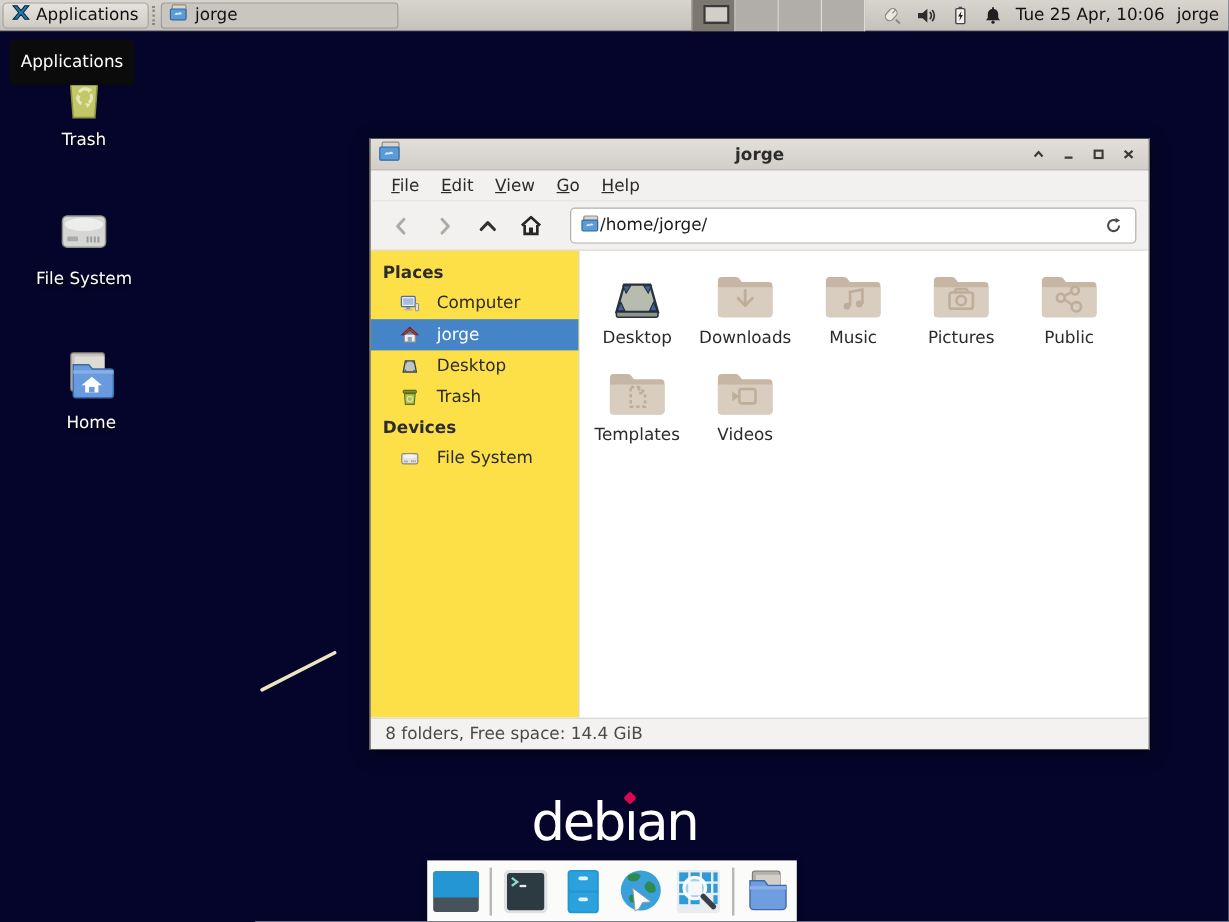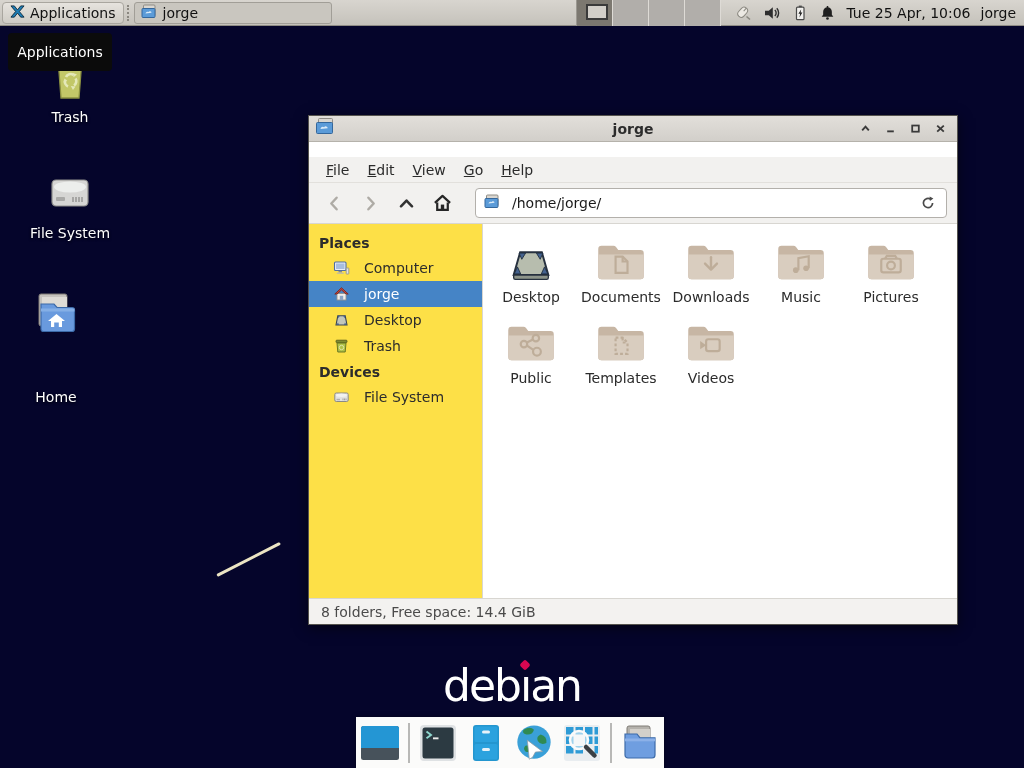--- a/index.html
+++ b/index.html
@@ -52,30 +52,30 @@
     display:flex; flex-direction:column; z-index:20; }
   .titlebar { height:26px; background:linear-gradient(#e2dfda,#d2cfca);
     border-bottom:1px solid #b5b2ab; position:relative;
     display:flex; align-items:center; padding:0 6px; flex:0 0 auto; }
   .title-text { position:absolute; left:0; right:0; text-align:center;
     font-size:14px; font-weight:bold; color:#2c2c2c; pointer-events:none; }
   .win-controls { margin-left:auto; display:flex; align-items:center; gap:4px; z-index:2; }
   .win-btn { width:21px; height:20px; display:flex; align-items:center; justify-content:center;
     border-radius:3px; }
   .menubar { height:26px; background:#f2f1ef; border-bottom:1px solid #e2e0dc;
-    display:flex; align-items:center; padding-left:8px; flex:0 0 auto;margin-top:15px; }
+    display:flex; align-items:center; padding-left:8px; flex:0 0 auto; }
   .menu-item { display:inline-block; padding:3px 9px; font-size:14px; color:#2b2b2b; }
   .menu-item::first-letter { text-decoration:underline; }
   .toolbar { height:41px; background:#f2f1ef; border-bottom:1px solid #d8d6d1;
     display:flex; align-items:center; padding:0 10px; gap:6px; flex:0 0 auto; }
   .tool-btn { width:30px; height:30px; display:flex; align-items:center; justify-content:center;
     border-radius:3px; }
   .path-field { flex:1; height:30px; margin-left:12px; background:#fff;
     border:1px solid #b3b0ab; border-radius:4px; display:flex; align-items:center;
-    padding:0 6px 0 8px; gap:12px; }
+    padding:0 6px 0 8px; gap:0; }
   .path-field input { flex:1; border:none; outline:none; font-size:14px; color:#1a1a1a;
     font-family:"DejaVu Sans", sans-serif; background:transparent; }
   .reload-btn { width:24px; height:24px; display:flex; align-items:center; justify-content:center; }
 
   .win-body { flex:1; display:flex; min-height:0; }
   .sidebar { width:174px; background:#fde047; border-right:1px solid #d8d6d1; padding-top:6px;
     flex:0 0 auto; }
   .side-header { font-weight:bold; font-size:14px; color:#2c2c2c; padding:5px 10px 4px 10px; }
   .side-item { height:26px; display:flex; align-items:center; gap:14px; padding-left:24px;
     font-size:14px; color:#2c2c2c; }
@@ -223,21 +223,21 @@
             <line x1="28" y1="27" x2="28" y2="32"></line>
             <line x1="31" y1="27" x2="31" y2="32"></line>
             <line x1="34" y1="27" x2="34" y2="32"></line>
             <line x1="37" y1="27" x2="37" y2="32"></line>
           </g>
         </svg>
     </span>
     <div class="label">File System</div>
   </div>
 
-  <div class="desk-icon" style="left:8px; top:290px;gap:44px;">
+  <div class="desk-icon" style="left:28px; top:290px;">
     <span>
       <svg width="50" height="46" viewBox="0 0 50 46">
           <rect x="8" y="4" width="28" height="32" rx="2" fill="#c6c3bd" stroke="#7e7b75"></rect>
           <rect x="11" y="7" width="25" height="29" fill="#dedbd5"></rect>
           <path d="M10,14 h13 l3,3.5 h15 a2.5,2.5 0 0 1 2.5,2.5 v19 a2.5,2.5 0 0 1 -2.5,2.5 h-28.5 a2.5,2.5 0 0 1 -2.5,-2.5 Z" fill="#699ade" stroke="#3c6aa8" stroke-width="1.2"></path>
           <path d="M10,18.5 h33.5 v3 H10 Z" fill="#85afe6"></path>
           <path d="M17,31 l8.5,-7 l8.5,7 h-3 v6 h-11 v-6 z" fill="#fff"></path>
           <rect x="23.2" y="32.5" width="4.6" height="4.5" fill="#699ade"></rect>
         </svg>
     </span>
@@ -404,30 +404,20 @@
                 <g fill="#44628f" stroke="#1d2a3a" stroke-width="0.8">
                   <polygon points="8.5,31 14.5,31 11.5,24.5"></polygon>
                   <polygon points="39.5,31 33.5,31 36.5,24.5"></polygon>
                   <polygon points="13,11.8 19,11.8 15.5,17.5"></polygon>
                   <polygon points="35,11.8 29,11.8 32.5,17.5"></polygon>
                 </g>
               </svg>
             <div class="flabel">Desktop</div>
           </div>
 
-          <div class="file-item">
-            <svg width="52" height="44" viewBox="0 0 48 40">
-                <use href="#sym-folder"></use>
-                <g fill="none" stroke="#bead99" stroke-width="2">
-                  <path d="M19,15 h6.5 l4.5,4.5 v10.5 h-11 z"></path>
-                  <path d="M25.5,15 v4.5 h4.5"></path>
-                </g>
-              </svg>
-            <div class="flabel">Documents</div>
-          </div>
 
           <div class="file-item">
             <svg width="52" height="44" viewBox="0 0 48 40">
                 <use href="#sym-folder"></use>
                 <g fill="none" stroke="#bead99" stroke-width="2.2" stroke-linecap="round" stroke-linejoin="round">
                   <path d="M24,15.5 v10.5"></path>
                   <path d="M18.5,21.5 L24,27 L29.5,21.5"></path>
                 </g>
               </svg>
             <div class="flabel">Downloads</div>

